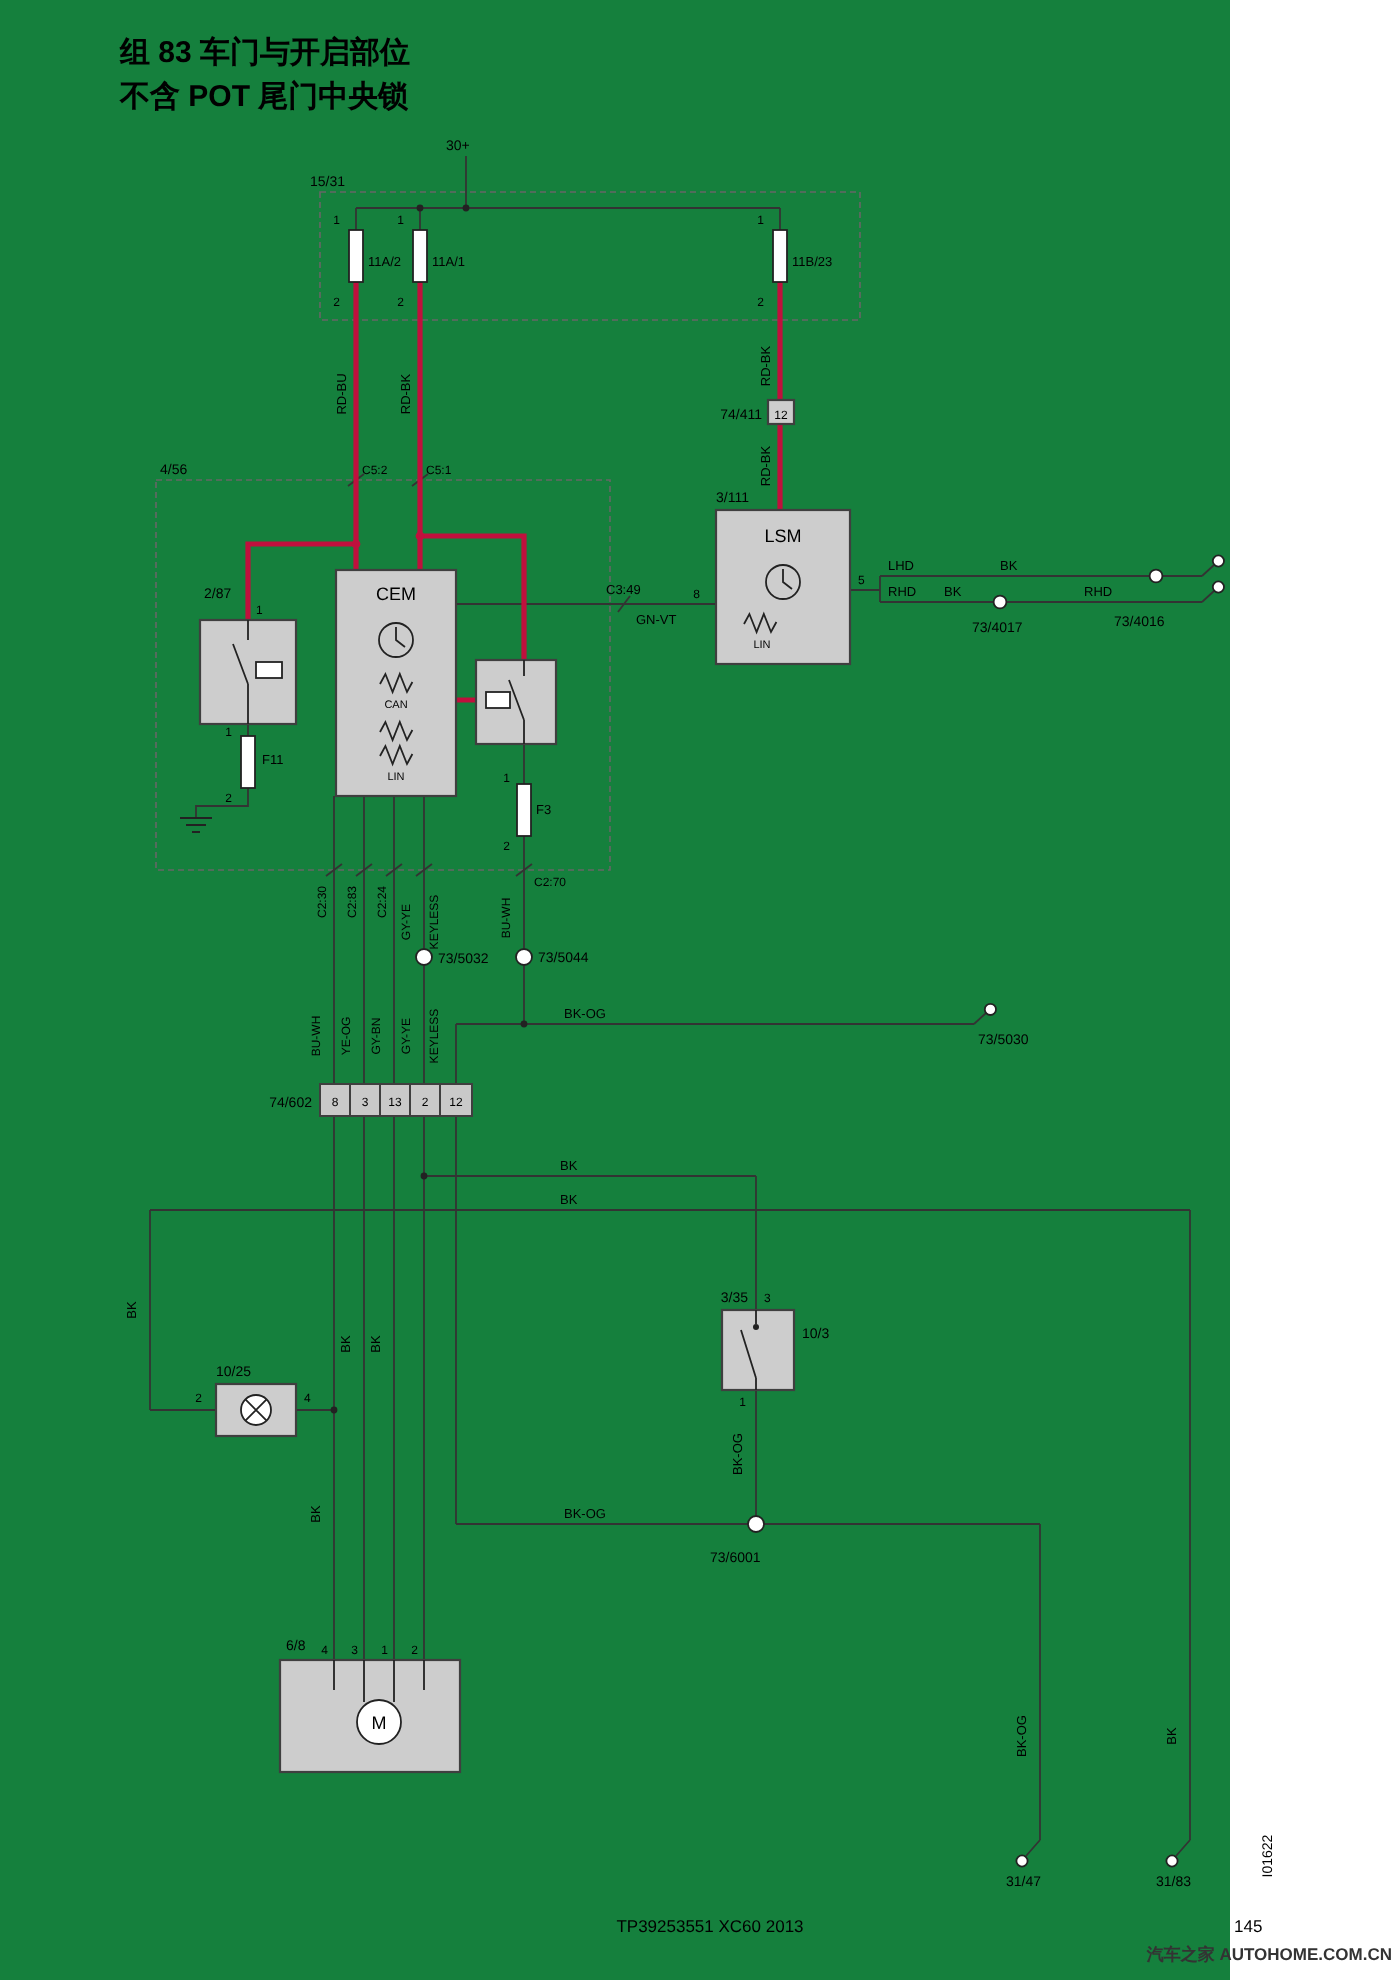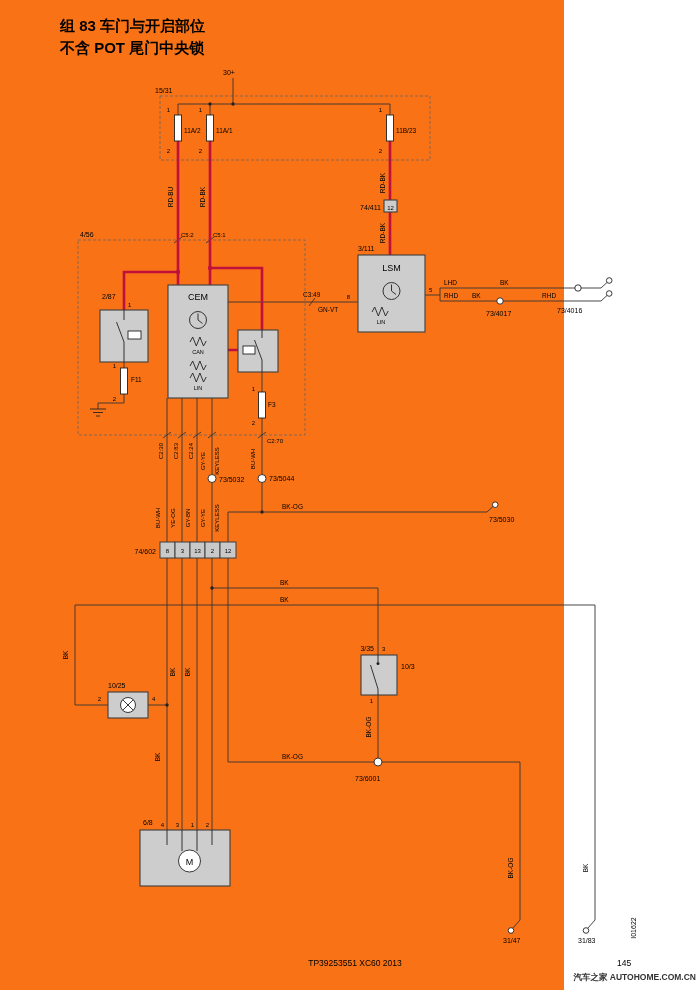--- a/index.html
+++ b/index.html
@@ -1,16 +1,16 @@
 <!DOCTYPE html>
 <html><head>
 <meta charset="utf-8">
 <style>
   html,body{margin:0;padding:0;background:#ffffff;}
-  .page{width:564px;height:990px;position:relative;background:#f97316;}
+  .page{width:615px;height:990px;position:relative;background:#15803d;}
   svg{display:block;font-family:"Liberation Sans","DejaVu Sans",sans-serif;}
   text{fill:#000;}
   .f55{font-size:5.5px;}
   .f6{font-size:6px;}
   .f65{font-size:6.5px;}
   .f7{font-size:7px;}
   .f85{font-size:8.5px;}
   .f9{font-size:9px;}
   .title{font-size:15px;font-weight:bold;}
   .wm{font-size:8.5px;font-weight:bold;fill:#333;}

